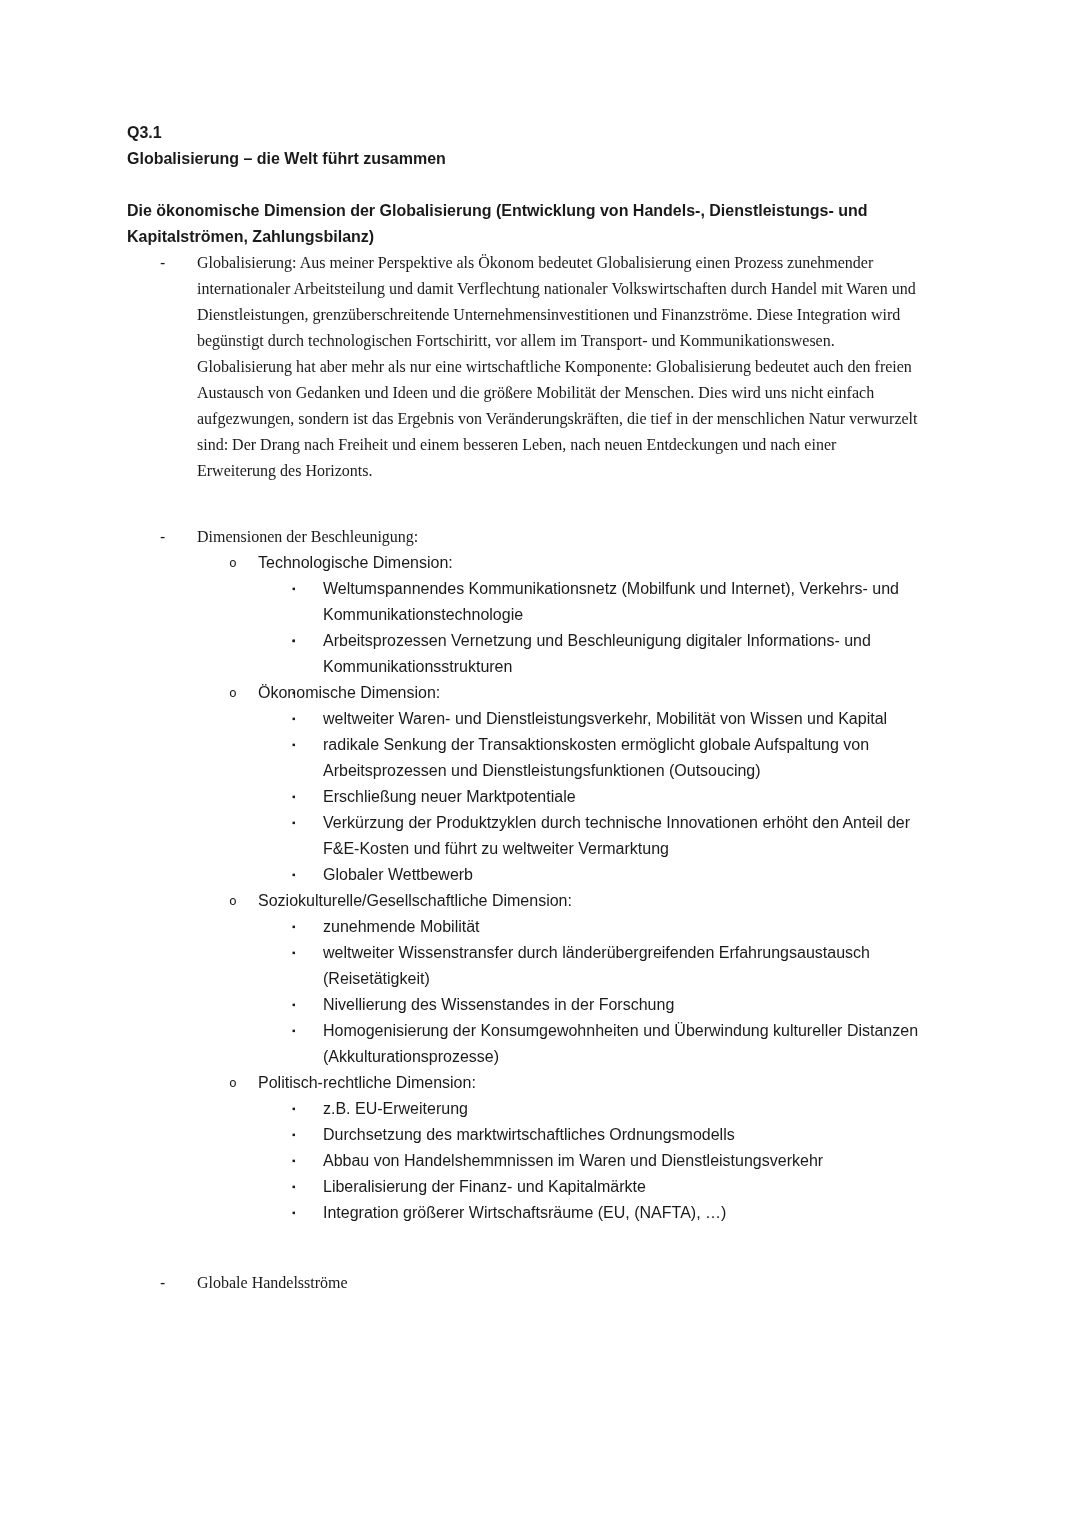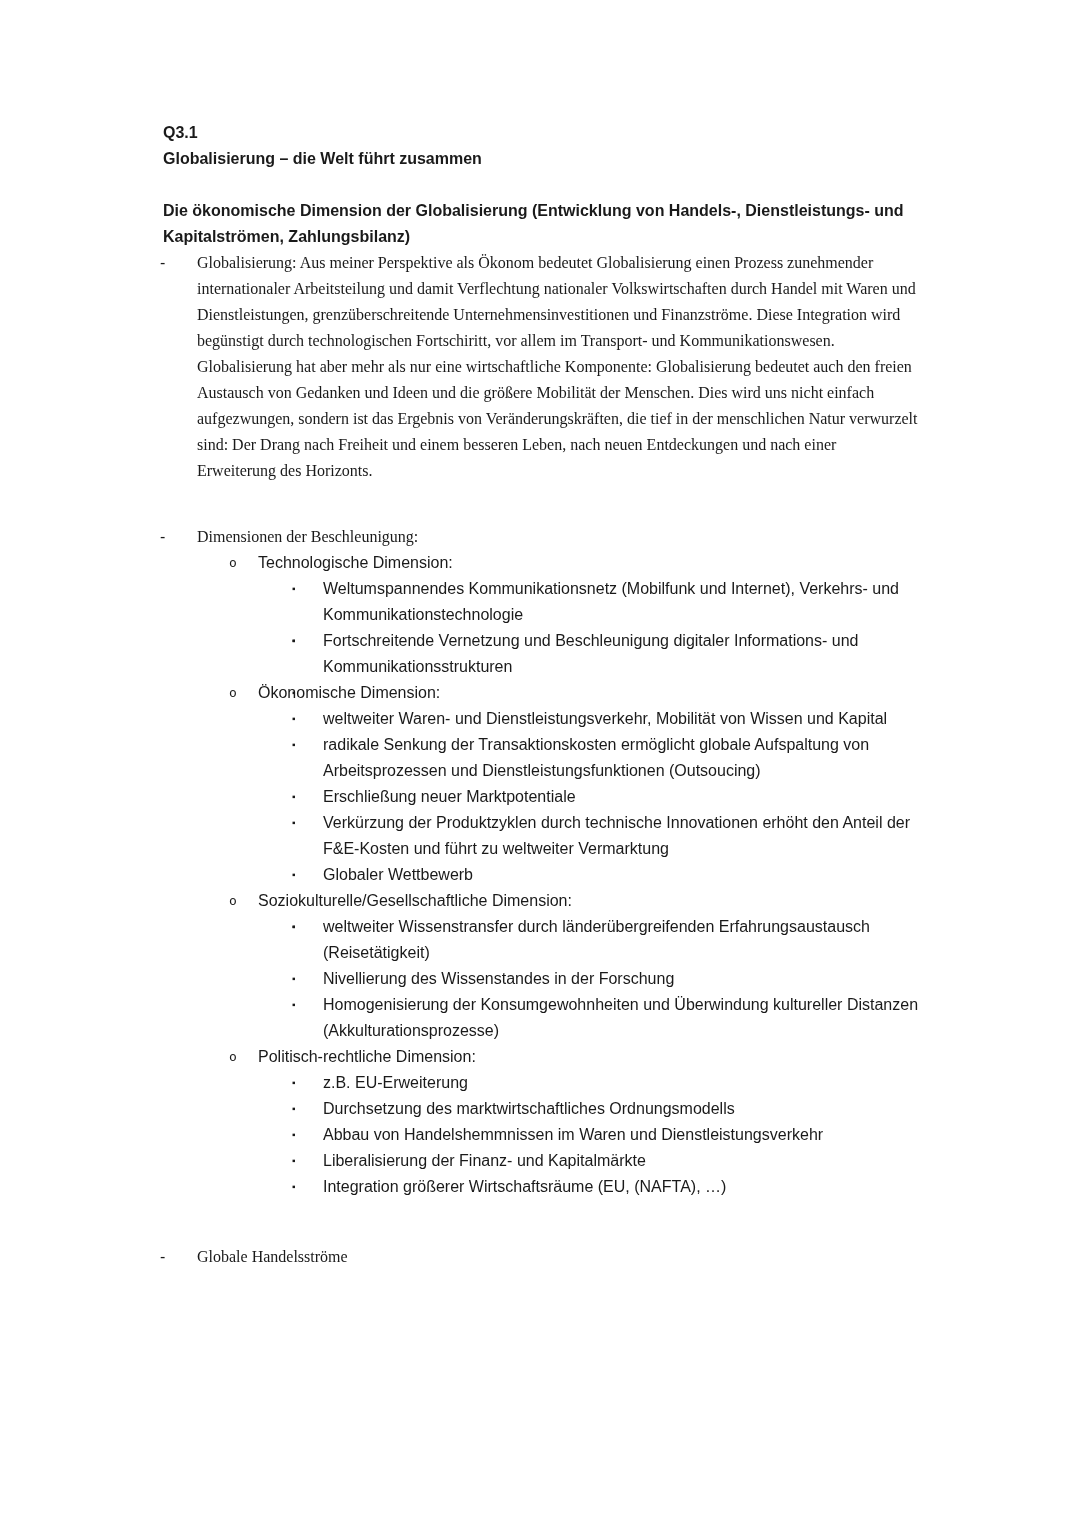--- a/index.html
+++ b/index.html
@@ -15,21 +15,21 @@
     background: #ffffff;
     box-sizing: border-box;
     padding: 120px 125px 0 127px;
     font-family: "Liberation Sans", "DejaVu Sans", sans-serif;
     font-size: 16px;
     line-height: 26px;
     color: #1a1a1a;
     overflow: hidden;
   }
   p { margin: 0; }
-  .bold { font-weight: bold; margin-left: 36px; }
+  .bold { font-weight: bold; }
   .section-heading {
     margin-top: 26px;
     max-width: 822px;
   }
   
   .li { position: relative; }
   .li .marker {
     position: absolute;
     top: 0;
     line-height: 26px;
@@ -71,21 +71,21 @@
   </div>
   <div class="li li-3">
     <span class="marker">▪</span>
     <div class="li-text">Weltumspannendes Kommunikationsnetz (Mobilfunk und Internet), Verkehrs- und Kommunikationstechnologie</div>
   </div>
   <div class="li li-3">
     <span class="marker">▪</span>
   </div>
   <div class="li li-3">
     <span class="marker">▪</span>
-    <div class="li-text">Fortschreitende Vernetzung und Beschleunigung digitaler Informations- und Kommunikationsstrukturen</div>
+    <div class="li-text">Arbeitsprozessen Vernetzung und Beschleunigung digitaler Informations- und Kommunikationsstrukturen</div>
   </div>
   <div class="li li-3">
     <span class="marker">▪</span>
   </div>
 
   <div class="li li-2">
     <span class="marker">o</span>
     <div class="li-text">Ökonomische Dimension:</div>
   </div>
   <div class="li li-3">
@@ -108,20 +108,21 @@
     <span class="marker">▪</span>
     <div class="li-text">Globaler Wettbewerb</div>
   </div>
 
   <div class="li li-2">
     <span class="marker">o</span>
     <div class="li-text">Soziokulturelle/Gesellschaftliche Dimension:</div>
   </div>
   <div class="li li-3">
     <span class="marker">▪</span>
+    <div class="li-text">zunehmende Mobilität</div>
   </div>
   <div class="li li-3">
     <span class="marker">▪</span>
     <div class="li-text">weltweiter Wissenstransfer durch länderübergreifenden Erfahrungsaustausch (Reisetätigkeit)</div>
   </div>
   <div class="li li-3">
     <span class="marker">▪</span>
     <div class="li-text">Nivellierung des Wissenstandes in der Forschung</div>
   </div>
   <div class="li li-3">

